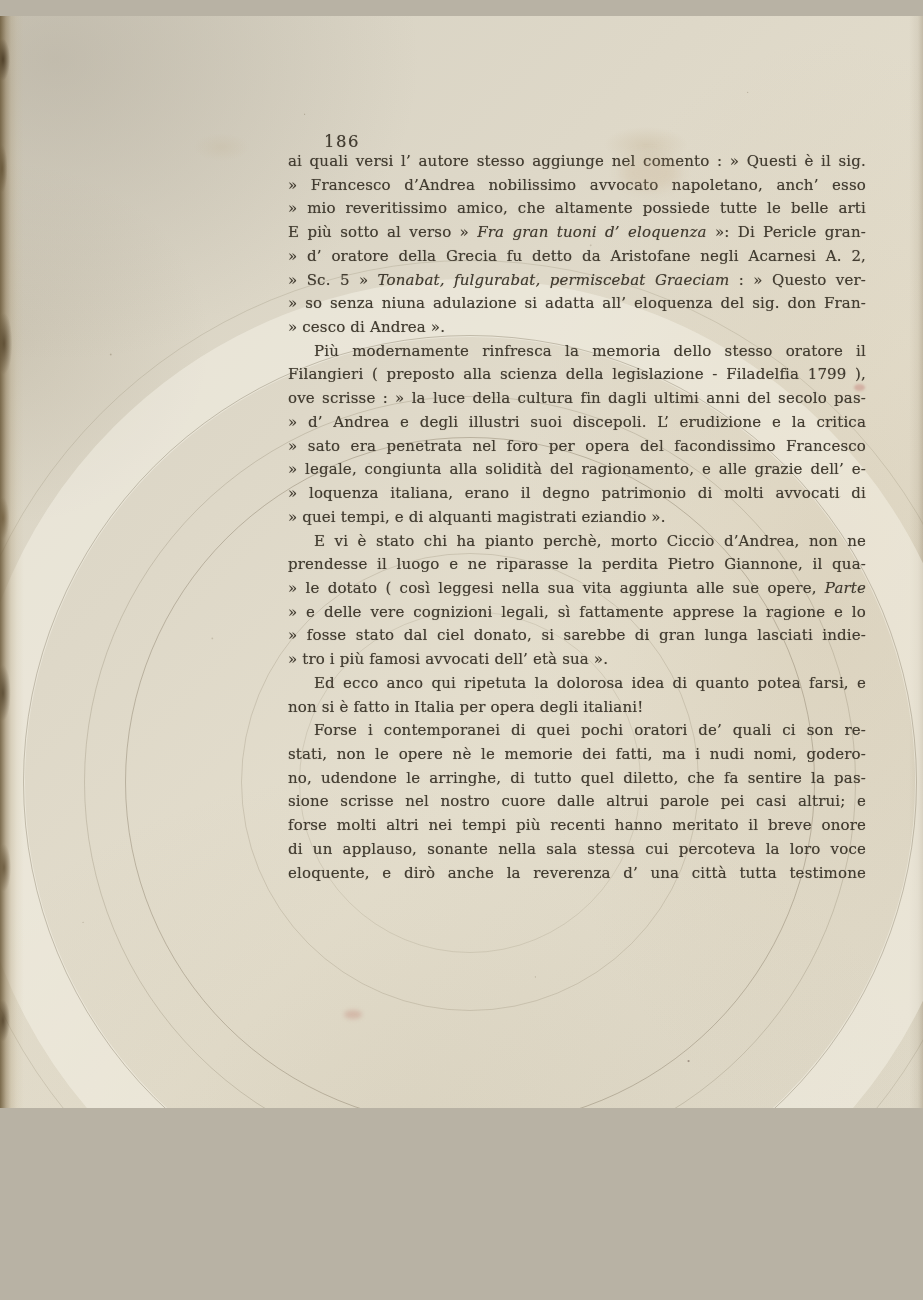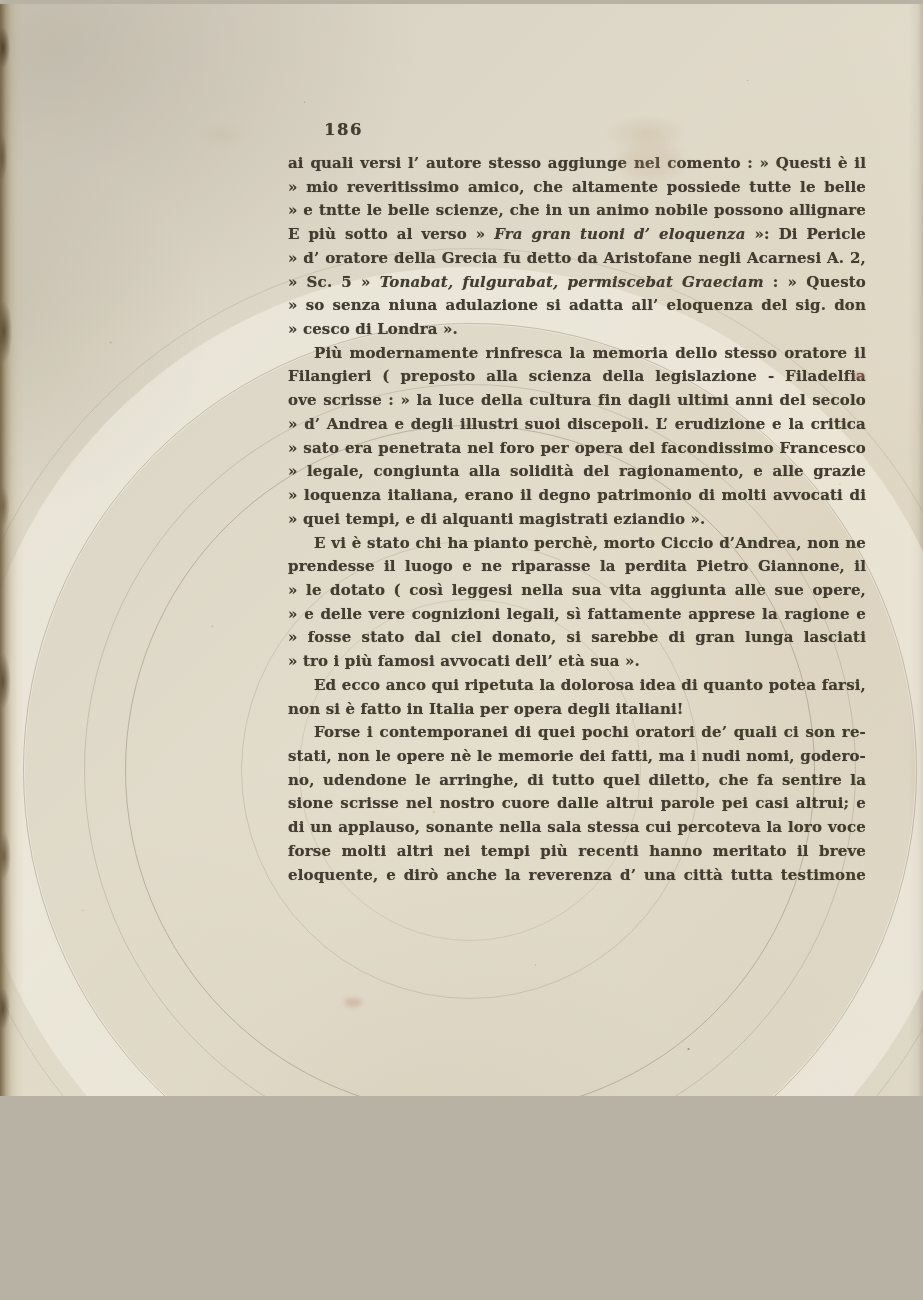--- a/index.html
+++ b/index.html
@@ -1,21 +1,21 @@
 <!DOCTYPE html>
 <html style="--paper: #ded8c8; --paper-light: #e5dfcf; --paper-dark: #d3cdbf; --ink: #423c31; --edge: #6d5b3e; --ring: #8a8069; --stain: #c08a82;"><head>
 <meta charset="utf-8">
 <style>
   :root{
     --paper:#ded8c8; --paper-light:#e5dfcf; --paper-dark:#d3cdbf;
     --ink:#423c31; --edge:#6d5b3e; --ring:#8a8069; --stain:#c08a82;
   }
   html,body{margin:0;padding:0;background:#b8b2a4;}
-  .stage{position:relative;width:923px;height:1092px;margin:4px auto;overflow:hidden;
-    font-family:"DejaVu Serif","Liberation Serif",serif;font-weight:bold;}
+  .stage{position:relative;width:923px;height:1092px;margin:16px auto;overflow:hidden;
+    font-family:"DejaVu Serif","Liberation Serif",serif;}
   .page{position:absolute;inset:0;
     background:
       linear-gradient(to left, rgba(125,110,85,0.30) 0px, rgba(125,110,85,0.10) 5px, rgba(125,110,85,0.0) 14px),
       radial-gradient(ellipse 520px 430px at 6% 4%, rgba(148,140,126,0.32), rgba(148,140,126,0) 70%),
       radial-gradient(ellipse 300px 260px at 0% 30%, rgba(150,138,115,0.20), rgba(150,138,115,0) 70%),
       radial-gradient(ellipse 430px 760px at 90% 52%, rgba(198,180,148,0.22), rgba(198,180,148,0) 72%),
       radial-gradient(ellipse 740px 520px at 45% 102%, rgba(178,166,138,0.16), rgba(178,166,138,0) 70%),
       linear-gradient(135deg, #d6d1c2 0%, var(--paper) 35%, #e4decd 62%, #ded8c7 100%);}
   
   .edge-left{position:absolute;left:0;top:0;bottom:0;width:24px;
@@ -52,21 +52,21 @@
       radial-gradient(circle 2px at 47% 74%, rgba(120,105,80,0.35), transparent 70%),
       radial-gradient(circle 1.5px at 9% 83%,  rgba(110,96,72,0.35), transparent 70%),
       radial-gradient(circle 2.2px at 74.6% 95.7%, rgba(92,70,60,0.65), transparent 70%),
       radial-gradient(circle 1.5px at 58% 88%, rgba(110,96,72,0.35), transparent 70%),
       radial-gradient(circle 1.5px at 86% 70%, rgba(110,96,72,0.30), transparent 70%),
       radial-gradient(circle 2px at 40% 41%, rgba(120,105,80,0.25), transparent 70%),
       radial-gradient(ellipse 60px 26px at 70% 11.8%, rgba(190,170,135,0.30), transparent 70%),
       radial-gradient(ellipse 40px 20px at 24% 12%, rgba(195,180,150,0.25), transparent 70%);}
   .page-number{position:absolute;left:324px;top:116px;color:var(--ink);
     font-size:16.5px;letter-spacing:1.5px;text-shadow:0 0 0.7px rgba(60,52,40,0.55);}
-  .textblock{position:absolute;left:288px;top:148px;width:578px;color:var(--ink);
+  .textblock{position:absolute;left:288px;top:134px;width:578px;color:var(--ink);
     font-size:15px;line-height:23.72px;text-shadow:0 0 0.7px rgba(60,52,40,0.55);
     letter-spacing:0.15px;}
   .line{height:23.72px;text-align:justify;text-align-last:justify;overflow:hidden;}
   .line.nojust{text-align:left;text-align-last:left;}
   .line.indent{text-indent:26px;}
   .line .it{font-style:italic;}
   .stain{position:absolute;border-radius:50%;pointer-events:none;}
   .stain-dot{left:854px;top:368px;width:11px;height:7px;background:rgba(196,130,122,0.45);filter:blur(1px);}
   .stain-smudge{left:344px;top:994px;width:18px;height:9px;background:rgba(190,124,112,0.32);filter:blur(2px);}
   .stain-speck{left:686px;top:1241px;width:5px;height:5px;background:rgba(110,60,66,0.55);filter:blur(0.4px);}
@@ -85,49 +85,49 @@
   <div class="ring r4"></div>
   <div class="ring r5"></div>
   <div class="ring r6"></div>
 
   <div class="texture"></div>
   <div class="edge-left"></div>
 
   <div class="page-number">186</div>
   <div class="textblock">
       <div class="line"><span>ai quali versi l’ autore stesso aggiunge nel comento : » Questi è il sig.</span></div>
+      <div class="line"><span>» Francesco d’Andrea nobilissimo avvocato napoletano, anch’ esso</span></div>
       <div class="line"><span>» mio reveritissimo amico, che altamente possiede tutte le belle arti</span></div>
-      <div class="line"><span>» e tntte le belle scienze, che in un animo nobile possono allignare ».</span></div>
       <div class="line"><span>E più sotto al verso » </span><span class="it">Fra gran tuoni d’ eloquenza</span><span> »: Di Pericle gran-</span></div>
       <div class="line"><span>» d’ oratore della Grecia fu detto da Aristofane negli Acarnesi A. 2,</span></div>
       <div class="line"><span>» Sc. 5 » </span><span class="it">Tonabat, fulgurabat, permiscebat Graeciam</span><span> : » Questo ver-</span></div>
       <div class="line"><span>» so senza niuna adulazione si adatta all’ eloquenza del sig. don Fran-</span></div>
-      <div class="line nojust"><span>» cesco di Londra ».</span></div>
+      <div class="line nojust"><span>» cesco di Andrea ».</span></div>
       <div class="line indent"><span>Più modernamente rinfresca la memoria dello stesso oratore il</span></div>
       <div class="line"><span>Filangieri ( preposto alla scienza della legislazione - Filadelfia 1799 ),</span></div>
       <div class="line"><span>ove scrisse : » la luce della cultura fin dagli ultimi anni del secolo pas-</span></div>
       <div class="line"><span>» d’ Andrea e degli illustri suoi discepoli. L’ erudizione e la critica</span></div>
       <div class="line"><span>» sato era penetrata nel foro per opera del facondissimo Francesco</span></div>
       <div class="line"><span>» legale, congiunta alla solidità del ragionamento, e alle grazie dell’ e-</span></div>
       <div class="line"><span>» loquenza italiana, erano il degno patrimonio di molti avvocati di</span></div>
       <div class="line nojust"><span>» quei tempi, e di alquanti magistrati eziandio ».</span></div>
       <div class="line indent"><span>E vi è stato chi ha pianto perchè, morto Ciccio d’Andrea, non ne</span></div>
       <div class="line"><span>prendesse il luogo e ne riparasse la perdita Pietro Giannone, il qua-</span></div>
       <div class="line"><span>» le dotato ( così leggesi nella sua vita aggiunta alle sue opere, </span><span class="it">Parte</span></div>
       <div class="line"><span>» e delle vere cognizioni legali, sì fattamente apprese la ragione e lo</span></div>
       <div class="line"><span>» fosse stato dal ciel donato, si sarebbe di gran lunga lasciati indie-</span></div>
       <div class="line nojust"><span>» tro i più famosi avvocati dell’ età sua ».</span></div>
       <div class="line indent"><span>Ed ecco anco qui ripetuta la dolorosa idea di quanto potea farsi, e</span></div>
       <div class="line nojust"><span>non si è fatto in Italia per opera degli italiani!</span></div>
       <div class="line indent"><span>Forse i contemporanei di quei pochi oratori de’ quali ci son re-</span></div>
       <div class="line"><span>stati, non le opere nè le memorie dei fatti, ma i nudi nomi, godero-</span></div>
       <div class="line"><span>no, udendone le arringhe, di tutto quel diletto, che fa sentire la pas-</span></div>
       <div class="line"><span>sione scrisse nel nostro cuore dalle altrui parole pei casi altrui; e</span></div>
+      <div class="line"><span>forse molti altri nei tempi più recenti hanno meritato il breve onore</span></div>
       <div class="line"><span>di un applauso, sonante nella sala stessa cui percoteva la loro voce</span></div>
-      <div class="line"><span>forse molti altri nei tempi più recenti hanno meritato il breve onore</span></div>
       <div class="line"><span>eloquente, e dirò anche la reverenza d’ una città tutta testimone</span></div>
     </div>
 
   <div class="stain stain-fox"></div>
   <div class="stain stain-dot"></div>
   <div class="stain stain-smudge"></div>
   <div class="stain stain-speck"></div>
 </div>
 
 </body></html>

